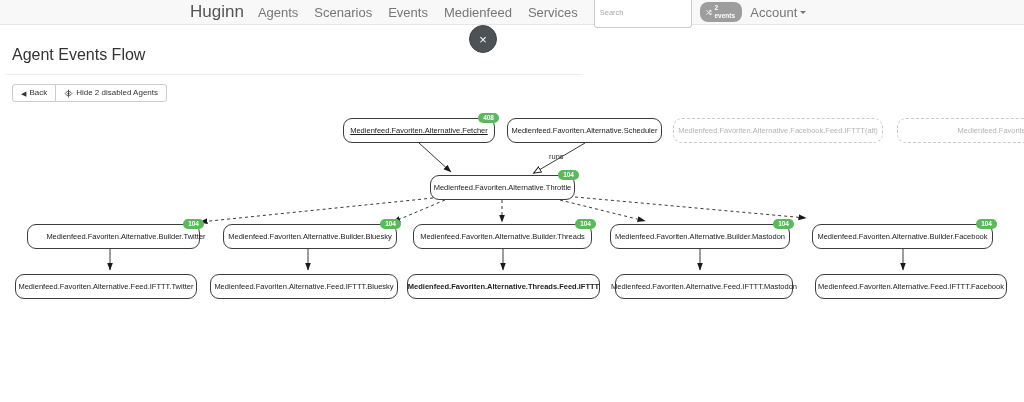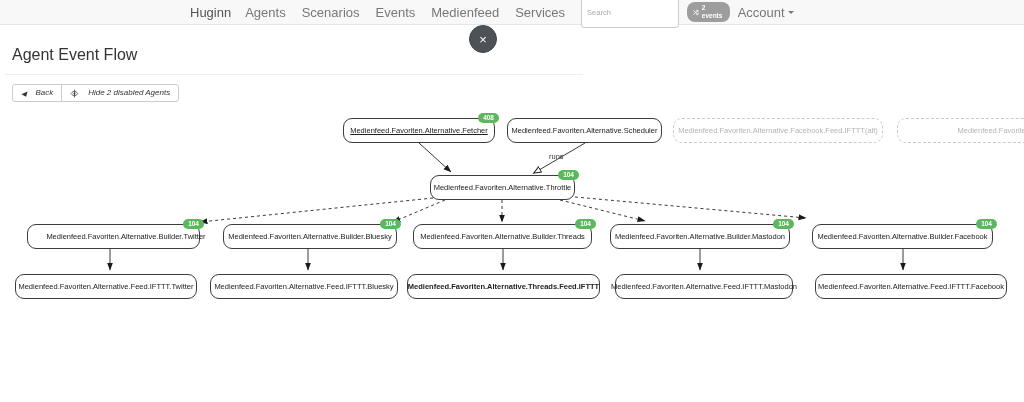--- a/index.html
+++ b/index.html
@@ -3,21 +3,21 @@
 <meta charset="utf-8">
 <style>
   * { box-sizing: border-box; margin: 0; padding: 0; }
   html,body { width:1024px; height:402px; overflow:hidden; background:#fff;
     font-family:"Liberation Sans", sans-serif; position:relative; }
 
   
   .navbar { height:25px; background:#f8f8f8; border-bottom:1px solid #e7e7e7;
     display:flex; align-items:center; }
   .nav-inner { margin-left:190px; width:600px; display:flex; align-items:center; }
-  .brand { font-size:13px; color:#555; margin-right:14px; cursor:pointer; text-decoration:none; }
+  .brand { font-size:17px; color:#555; margin-right:14px; cursor:pointer; text-decoration:none; }
   .nav-link { font-size:13px; color:#777; margin-right:16px; cursor:pointer; text-decoration:none; }
   .nav-right { margin-left:auto; display:flex; align-items:center; gap:8px; }
   .search-input { width:98px; height:31px; border:1px solid #ccc; border-radius:3px;
     font-size:7.5px; padding:4px 5px; color:#555; outline:none; font-family:inherit; }
   .search-input::placeholder { color:#a9a9a9; }
   .events-pill { background:#9d9d9d; color:#fff; border-radius:8px; font-size:6.5px;
     font-weight:bold; padding:2px 6px; display:inline-flex; align-items:center; gap:2px;
     cursor:pointer; line-height:1.2; }
   .account { display:inline-flex; align-items:center; gap:3px; }
   .caret { width:0; height:0; border-left:3px solid transparent; border-right:3px solid transparent;
@@ -28,22 +28,22 @@
     border-radius:50%; background:#4d5257; color:#fff; border:1px solid #43474b;
     display:flex; align-items:center; justify-content:center; font-size:13px;
     cursor:pointer; z-index:20; font-family:inherit; }
 
   
   .content { padding:21px 0 0 12px; }
   .page-title { font-size:16px; font-weight:400; color:#333; }
   .divider { border:none; border-top:1px solid #eee; width:578px; margin:10px 0 0 -7px; }
   .toolbar { margin-top:9px; display:inline-flex; }
   .btn { background:#fff; border:1px solid #ccc; color:#333; font-size:8px; height:18px;
-    padding:0 8px; display:inline-flex; align-items:center; gap:9px; cursor:pointer;
-    font-family:inherit; line-height:1;font-style:italic; }
+    padding:0 8px; display:inline-flex; align-items:center; gap:3px; cursor:pointer;
+    font-family:inherit; line-height:1; }
   .btn:first-child { border-radius:3px 0 0 3px; }
   .btn:last-child { border-radius:0 3px 3px 0; margin-left:-1px; }
   .chev { font-size:7px; line-height:1; }
 
   
   .diagram { position:absolute; left:0; top:110px; width:1024px; height:292px; }
   .edge-layer { position:absolute; left:0; top:0; }
   .edge { stroke:#3a3a3a; stroke-width:1; fill:none; }
   .edge.dashed { stroke-dasharray:3,3; }
   .edge-label { font-size:7.5px; fill:#333; font-family:"Liberation Sans", sans-serif; }
@@ -81,21 +81,21 @@
       </a>
     </div>
   </div>
 </nav>
 
 <button class="close-btn">
   <span>×</span>
 </button>
 
 <div class="content">
-  <h1 class="page-title">Agent Event Flow</h1>
+  <h1 class="page-title">Agent Events Flow</h1>
   <hr class="divider">
   <div class="toolbar">
     <button class="btn">
       <span class="chev">◀</span>
       <span>Back</span>
     </button>
     <button class="btn">
       <svg width="9" height="9" viewBox="0 0 16 16">
         <path d="M8 4 C4.5 4 2 8 2 8 S4.5 12 8 12 S14 8 14 8 S11.5 4 8 4 z" fill="none" stroke="#333" stroke-width="1.3"></path>
         <circle cx="8" cy="8" r="1.8" fill="#333"></circle>

